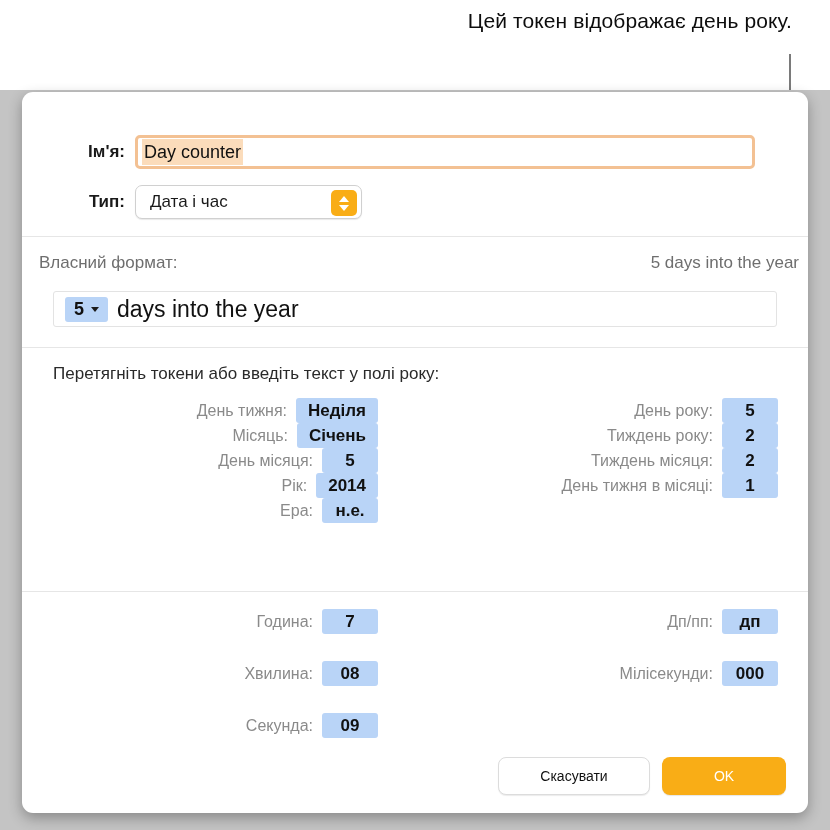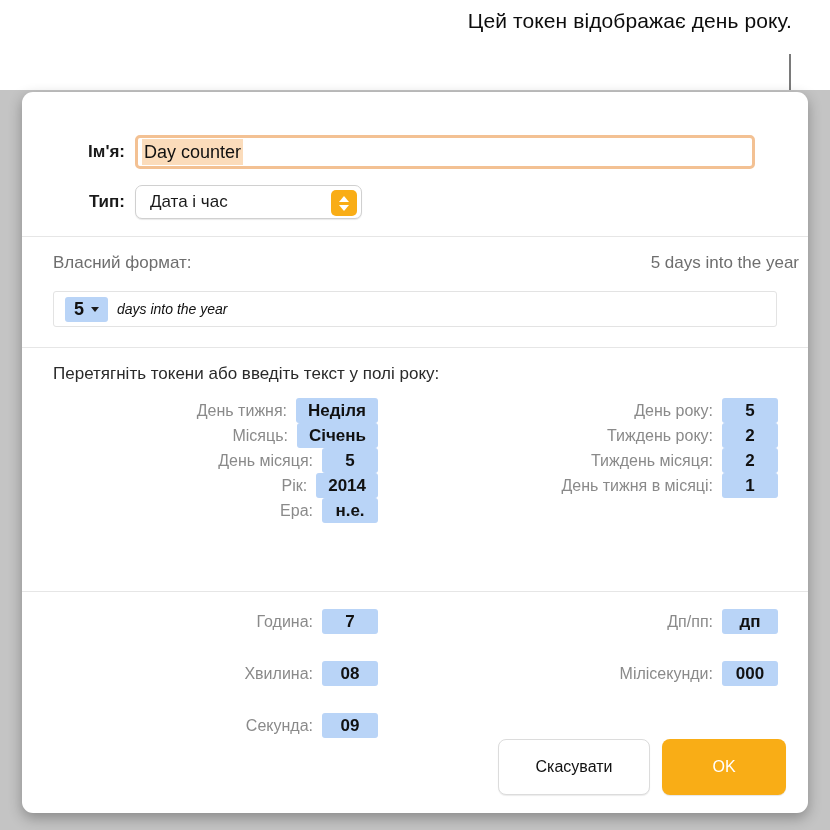--- a/index.html
+++ b/index.html
@@ -152,21 +152,21 @@
     background: #e6e6e6;
     width: 100%;
   }
 
   
   .format-section { position: relative; height: 110px; }
 
   .format-head {
     position: absolute;
     top: 16px;
-    left: 31px;
+    left: 17px;
     right: 9px;
     display: flex;
     justify-content: space-between;
     align-items: baseline;
     text-align: center;
   }
   .format-head-label {
     font-size: 17px;
     color: #6e6e6e;
   }
@@ -203,23 +203,22 @@
     font-weight: bold;
     color: #111111;
   }
   .token-caret {
     width: 0; height: 0;
     border-left: 4px solid transparent;
     border-right: 4px solid transparent;
     border-top: 5px solid #1b1b1b;
   }
   .format-tail-text {
-    font-size: 14px;
+    font-size: 23px;
     color: #111111;
-    font-style: italic;
   }
 
   
   .tokens-section { position: relative; height: 243px; }
 
   .instruction {
     position: absolute;
     top: 16px;
     left: 31px;
     font-size: 17px;
@@ -287,23 +286,23 @@
   
   .footer {
     position: absolute;
     bottom: 18px;
     right: 22px;
     display: flex;
     gap: 12px;
     align-items: center;
   }
   .btn {
-    height: 56px;
+    height: 38px;
     border-radius: 8px;
-    font-size: 16px;
+    font-size: 14px;
     display: flex;
     align-items: center;
     justify-content: center;
     cursor: pointer;
     border: none;
   }
   .btn-cancel {
     width: 152px;
     background: #ffffff;
     border: 1px solid #dcdcdc;

